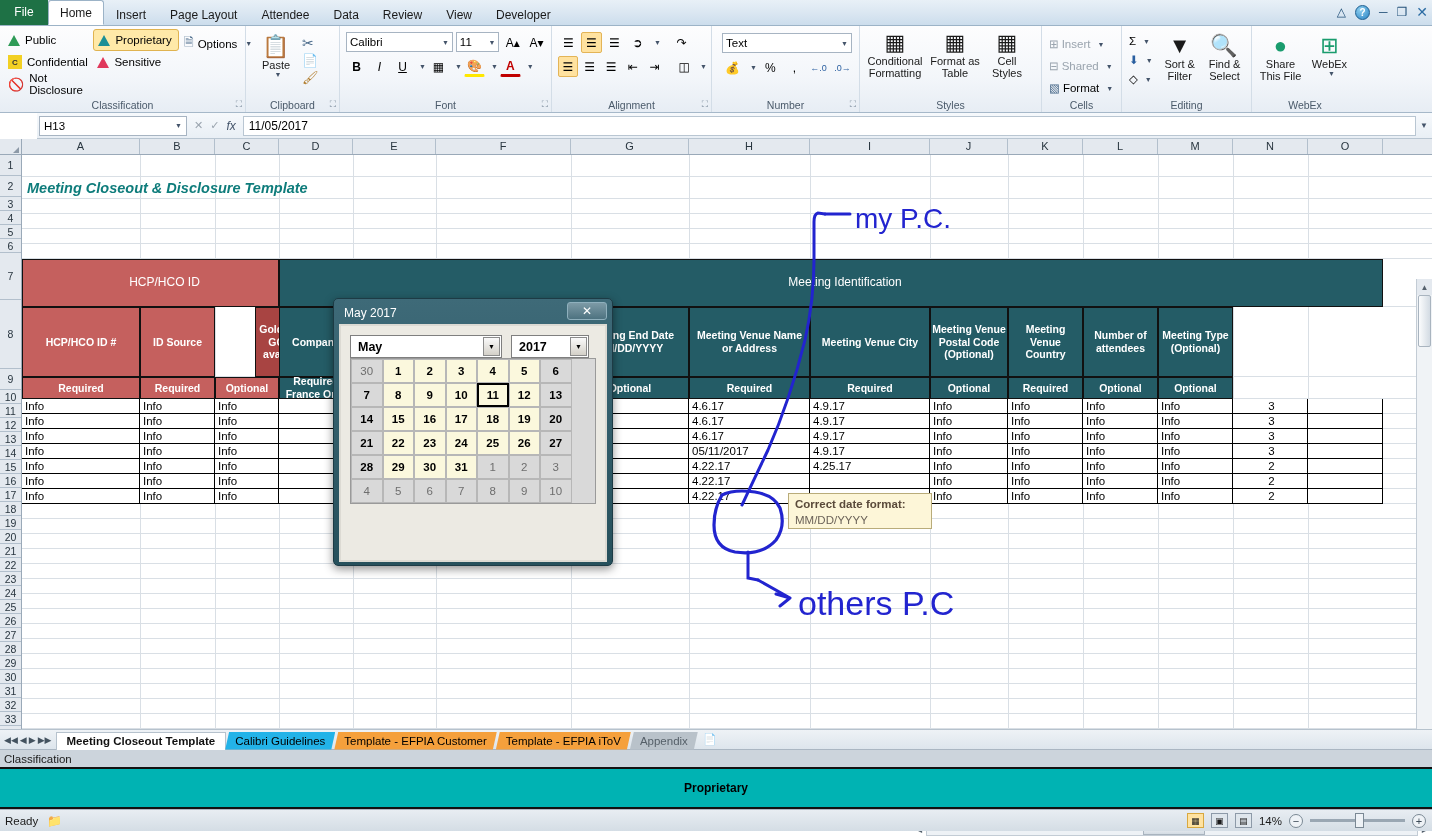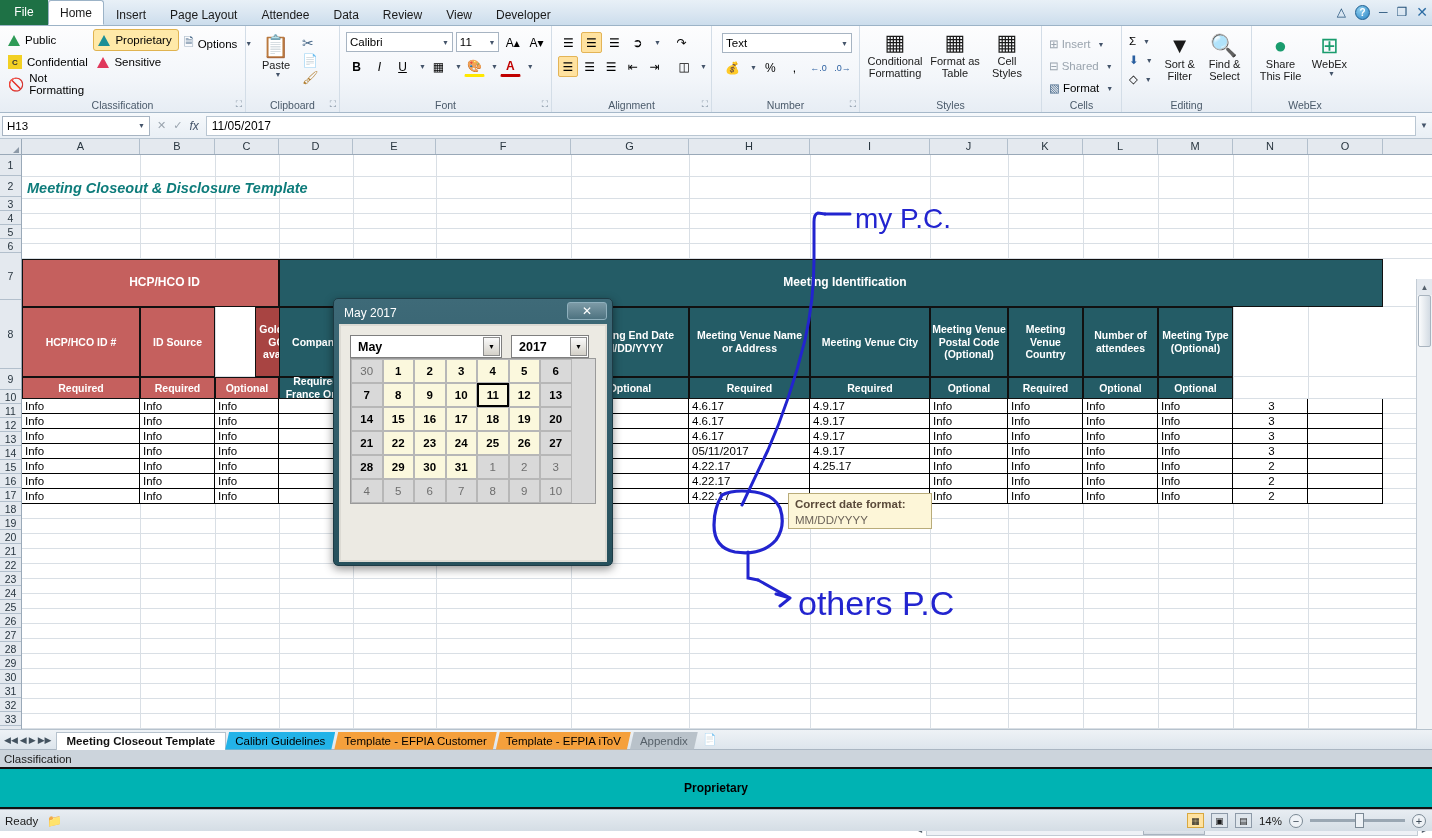--- a/index.html
+++ b/index.html
@@ -107,20 +107,21 @@
     width:21px;height:21px; display:flex;align-items:center;justify-content:center;
     font-size:12px; border:1px solid transparent; border-radius:2px;
   }
   .btnsq.on { background:#ffe2a0; border-color:#e3b457; }
 
   
   .fbar {
     height:26px; display:flex; align-items:center;
     background:linear-gradient(to bottom,#f6f9fc,#e9eff5);
     border-bottom:1px solid #b9c6d2;
+    margin-left:37px;
   }
   .namebox {
     width:148px; height:20px; margin-left:2px;
     border:1px solid #a7b4c2; background:#fff;
     display:flex; align-items:center; justify-content:space-between;
     padding:0 4px; font-size:11.5px;
   }
   .fxgrp { display:flex; align-items:center; gap:7px; padding:0 7px; color:#44546a; }
   .finput {
     flex:1; height:20px; background:#fff; border:1px solid #b9c6d2;
@@ -141,21 +142,21 @@
   .rowhdrs { width:22px; background:#e4e9ef; border-right:1px solid #9aa9b8; }
   .rh {
     border-bottom:1px solid #b2bfcc; text-align:center; font-size:10.5px;
     color:#28353f; background:#e4e9ef;
   }
   .cells { position:relative; flex:1; }
   .gline-v { position:absolute; top:0; bottom:0; width:1px; background:#d9dfe5; }
   .gline-h { position:absolute; left:0; right:0; height:1px; background:#d9dfe5; }
   .bandhdr {
     position:absolute; display:flex; align-items:center; justify-content:center;
-    color:#fff; font-weight:bold; font-size:12px; text-align:center;
+    color:#fff; font-weight:normal; font-size:12px; text-align:center;
     border:1px solid #111; line-height:1.15;padding-left:28px;
   }
   .red { background:#c5605e; }
   .darkred { background:#a84442;margin-left:40px; }
   .teal { background:#245c66; }
   .colhead {
     position:absolute; display:flex; align-items:center; justify-content:center;
     color:#fff; font-weight:bold; font-size:10.5px; text-align:center;
     border:1px solid #111; line-height:1.2; padding:1px;
   }
@@ -316,21 +317,21 @@
         <div class="clsitem">
           <span class="tri" style="border-bottom:11px solid #2e9b57;"></span>
           <span>Public</span>
         </div>
         <div class="clsitem">
           <span class="badge" style="background:#f2d024;color:#333;">C</span>
           <span>Confidential</span>
         </div>
         <div class="clsitem">
           <span style="color:#cc2222;font-size:13px;">🚫</span>
-          <span>Not Formatting</span>
+          <span>Not Disclosure</span>
         </div>
       </div>
       <div style="width:88px;">
         <div class="clsitem sel">
           <span class="tri" style="border-bottom:11px solid #1c8f96;"></span>
           <span>Proprietary</span>
         </div>
         <div class="clsitem">
           <span class="tri" style="border-bottom:11px solid #e0385c;"></span>
           <span>Sensitive</span>

